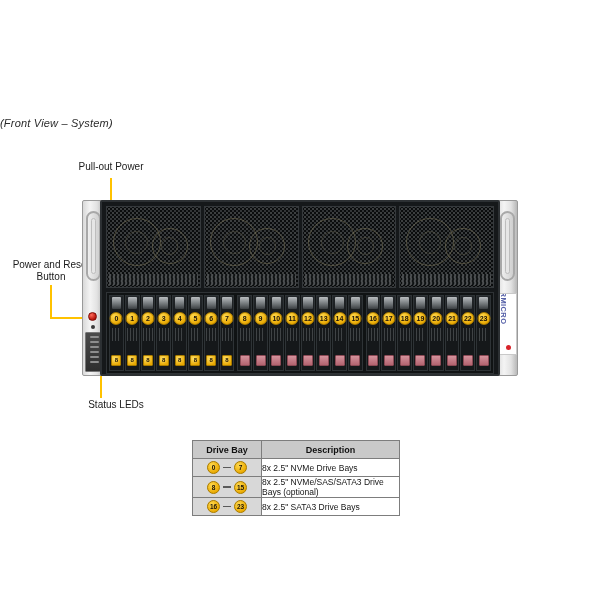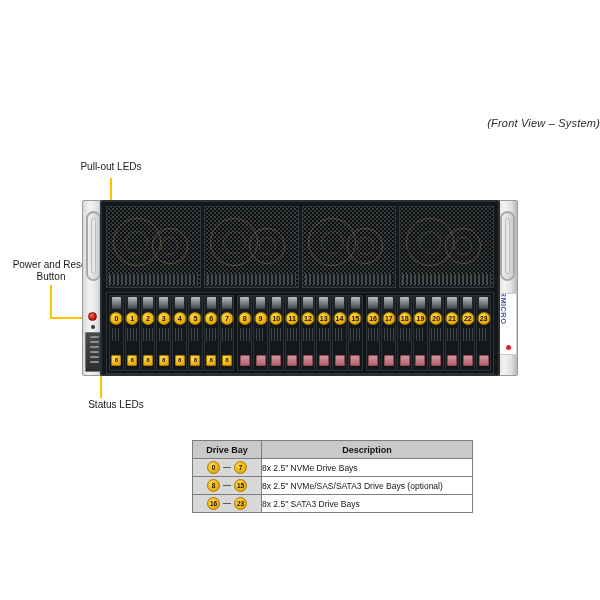--- a/index.html
+++ b/index.html
@@ -15,21 +15,21 @@
     font-family: "Liberation Sans", sans-serif;
     color: #1a1a1a;
   }
 
   
   #figure-title {
     position: absolute;
     left: 0;
     top: 117px;
     width: 600px;
-    text-align: right;
+    text-align: left;
     font-style: italic;
     font-size: 11px;
     color: #2b2b2b;
     letter-spacing: 0.2px;
   }
 
   
   .callout-label {
     position: absolute;
     font-size: 10px;
@@ -333,21 +333,21 @@
     background: linear-gradient(to bottom,#d4929c,#b3636f);
     border: 1px solid #8c4a55;
     box-sizing: border-box;
   }
 
   
   #legend-table {
     position: absolute;
     left: 192px;
     top: 440px;
-    width: 281px;
+    width: 208px;
     border-collapse: collapse;
     font-size: 8.5px;
   }
   #legend-table td, #legend-table th {
     border: 1px solid #7d7d7d;
     padding: 0;
     height: 17px;
   }
   #legend-table thead th {
     background: #c9c9c9;
@@ -391,21 +391,21 @@
     width: 8px;
     height: 1.5px;
     background: #5a5a5a;
   }
 </style>
 </head>
 <body>
 
 <div id="figure-title">(Front View – System)</div>
 
-<div class="callout-label" id="label-pullout-tags">Pull-out LEDs</div>
+<div class="callout-label" id="label-pullout-tags">Pull-out Power</div>
 <div class="callout-label" id="label-power-reset">Power and Reset
 Button</div>
 <div class="callout-label" id="label-status-leds">Status LEDs</div>
 
 <div class="leader" id="leader-pullout-v"></div>
 <div class="leader" id="leader-pullout-h"></div>
 <div class="arrow-right" id="arrow-pullout"></div>
 
 <div class="leader" id="leader-power-v"></div>
 <div class="leader" id="leader-power-h"></div>

